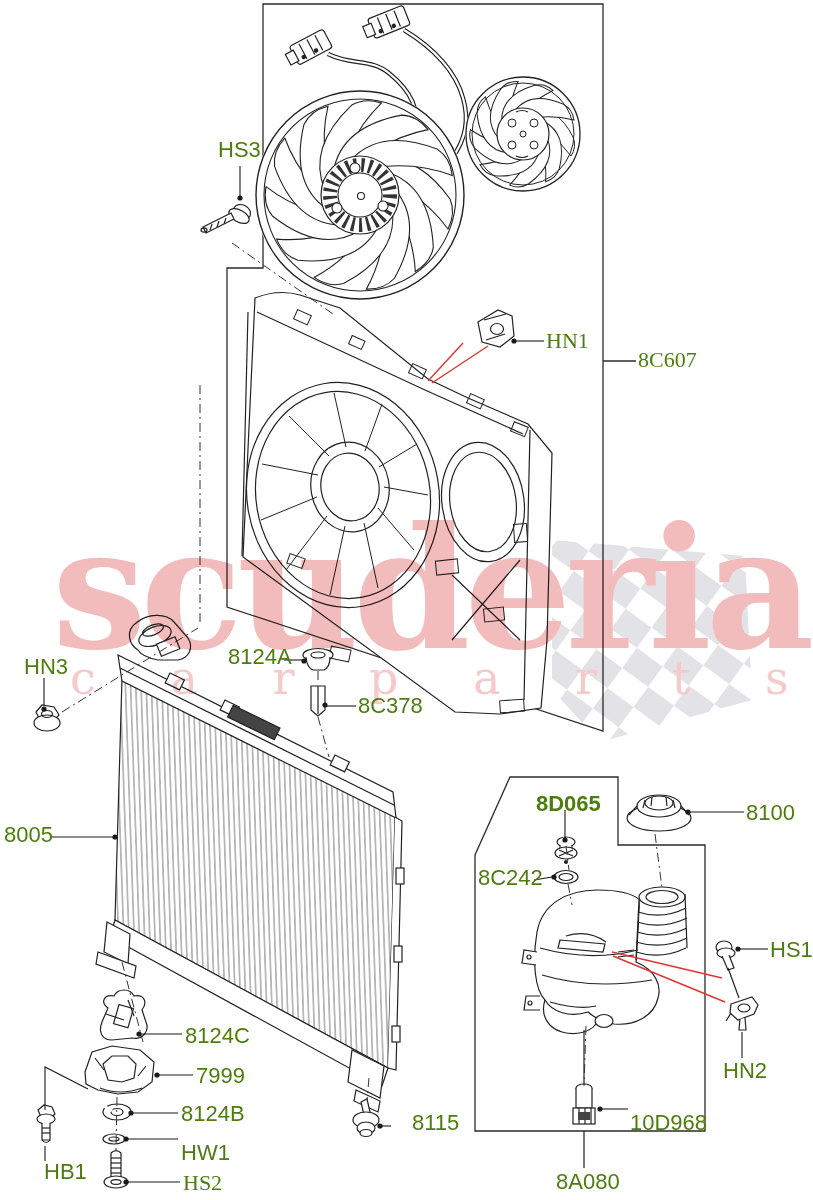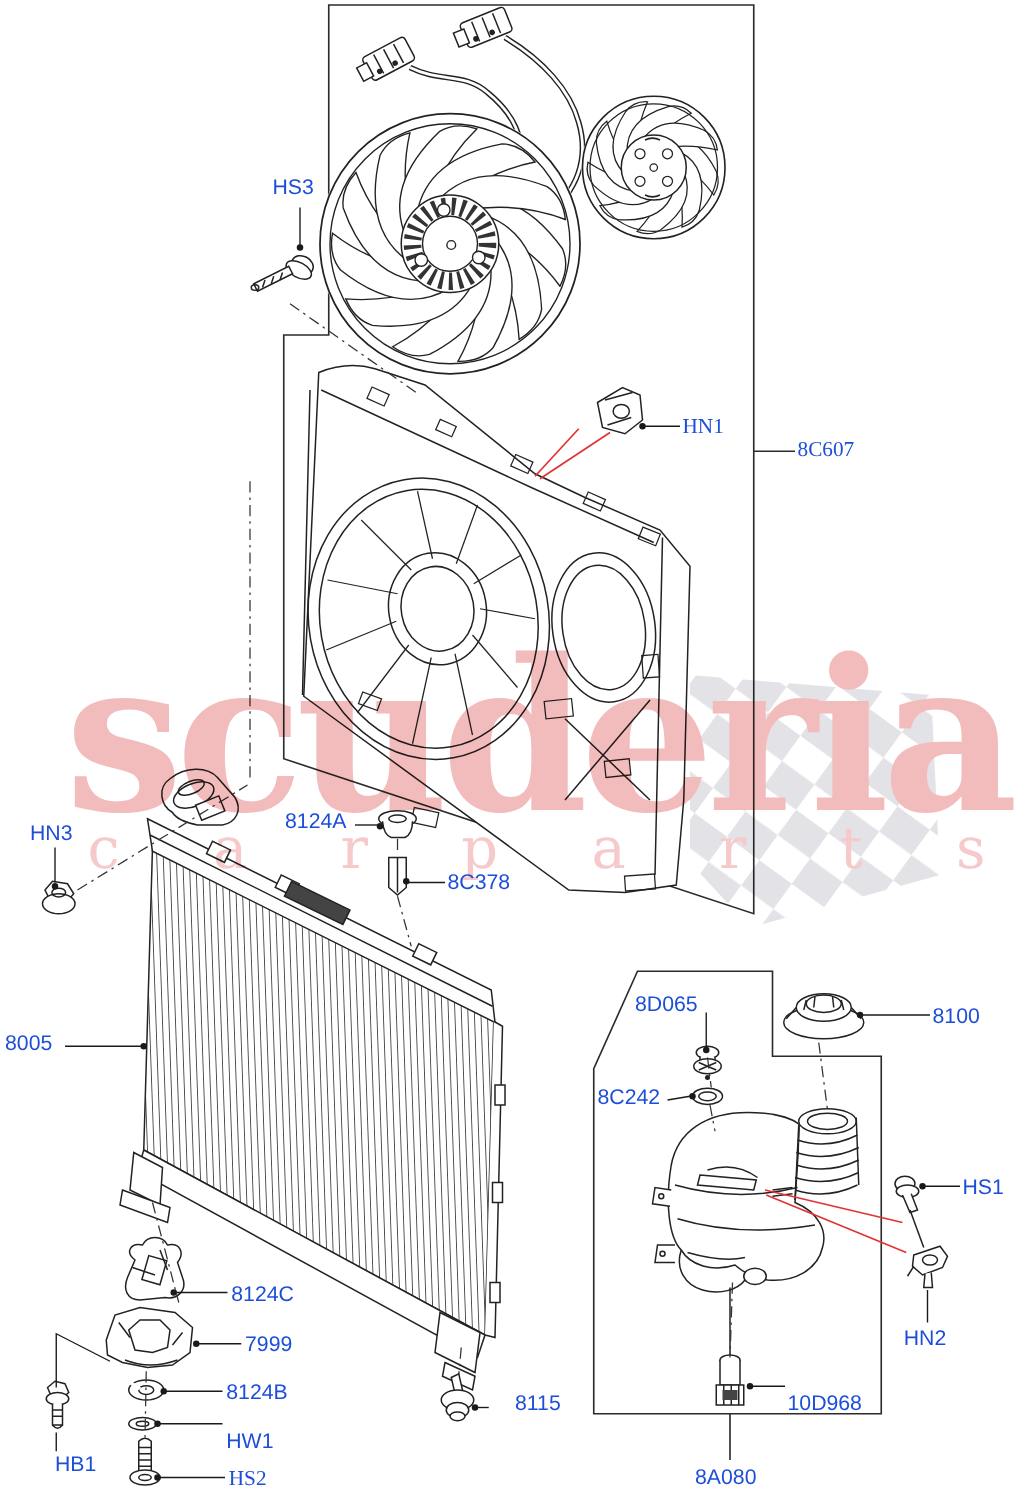--- a/index.html
+++ b/index.html
@@ -1,19 +1,19 @@
 <!DOCTYPE html>
 <html><head>
 <meta charset="utf-8">
 <style>
   html,body{margin:0;padding:0;background:#ffffff;}
   #stage{position:relative;width:813px;height:1200px;background:#ffffff;overflow:hidden;
          font-family:"Liberation Sans", sans-serif;}
   #artwork{position:absolute;left:0;top:0;}
-  .callout{position:absolute;color:#1d4ed8;font-size:17px;line-height:22px;
+  .callout{position:absolute;color:#4d7c0f;font-size:22px;line-height:22px;
            font-family:"Liberation Sans", sans-serif;white-space:nowrap;}
   .wm-brand{font-family:"DejaVu Serif", serif;font-weight:bold;}
   .wm-sub{font-family:"DejaVu Serif", serif;}
 </style>
 </head>
 <body>
 
 <div id="stage">
 
 <svg id="artwork" width="813" height="1200" viewBox="0 0 813 1200">
@@ -409,21 +409,21 @@
 </svg>
 
 <div>
   <div class="callout" style="left:218px;top:139px;">HS3</div>
   <div class="callout" style="left:546px;top:330px;font-family:Liberation Serif, serif;">HN1</div>
   <div class="callout" style="left:638px;top:349px;font-family:Liberation Serif, serif;">8C607</div>
   <div class="callout" style="left:24px;top:656px;">HN3</div>
   <div class="callout" style="left:228px;top:646px;">8124A</div>
   <div class="callout" style="left:358px;top:695px;">8C378</div>
   <div class="callout" style="left:4px;top:824px;">8005</div>
-  <div class="callout" style="left:508px;top:793px;">8D065</div>
+  <div class="callout" style="left:536px;top:793px;font-weight:bold;">8D065</div>
   <div class="callout" style="left:478px;top:867px;">8C242</div>
   <div class="callout" style="left:746px;top:802px;">8100</div>
   <div class="callout" style="left:770px;top:939px;">HS1</div>
   <div class="callout" style="left:723px;top:1060px;">HN2</div>
   <div class="callout" style="left:630px;top:1099px;margin-top:13px;">10D968</div>
   <div class="callout" style="left:556px;top:1171px;">8A080</div>
   <div class="callout" style="left:185px;top:1025px;">8124C</div>
   <div class="callout" style="left:196px;top:1065px;">7999</div>
   <div class="callout" style="left:181px;top:1103px;">8124B</div>
   <div class="callout" style="left:181px;top:1130px;margin-top:12px;">HW1</div>

